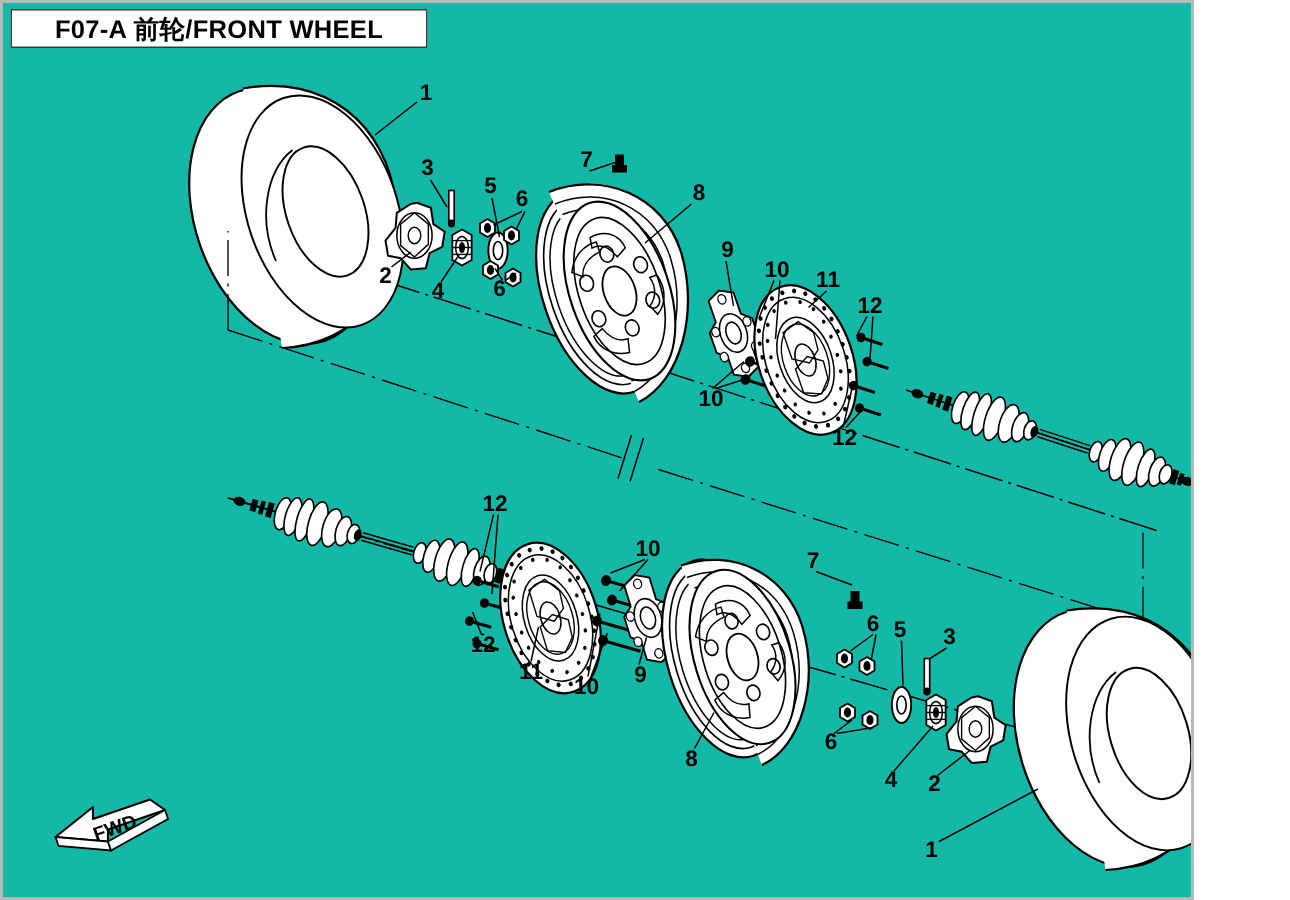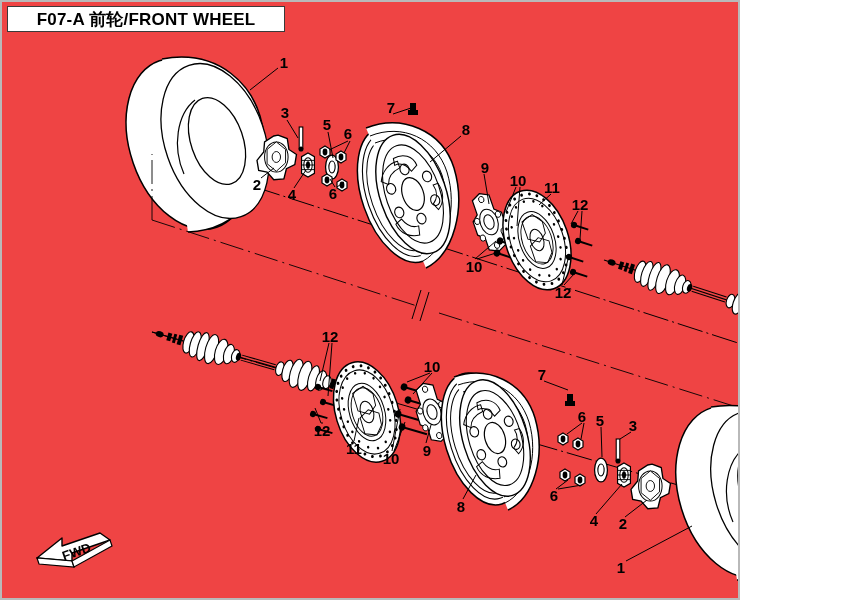--- a/index.html
+++ b/index.html
@@ -1,18 +1,18 @@
 <!DOCTYPE html>
 <html><head>
 <meta charset="utf-8">
 <style>
   html,body{margin:0;padding:0;background:#ffffff;}
   body{font-family:"Liberation Sans",sans-serif;}
   #page{
-    position:relative;width:740px;height:600px;background:#ef4444;
+    position:relative;width:796px;height:600px;background:#14b8a6;
     box-sizing:border-box;border:2px solid #b9b9b9;overflow:hidden;
   }
   #title-box{
     position:absolute;left:5px;top:4px;width:278px;height:26px;
     border:1px solid #3a3a3a;background:#ffffff;
     display:flex;align-items:center;justify-content:center;
     box-sizing:border-box;
   }
   #title-text{
     font-size:17px;font-weight:bold;color:#000;letter-spacing:.2px;

